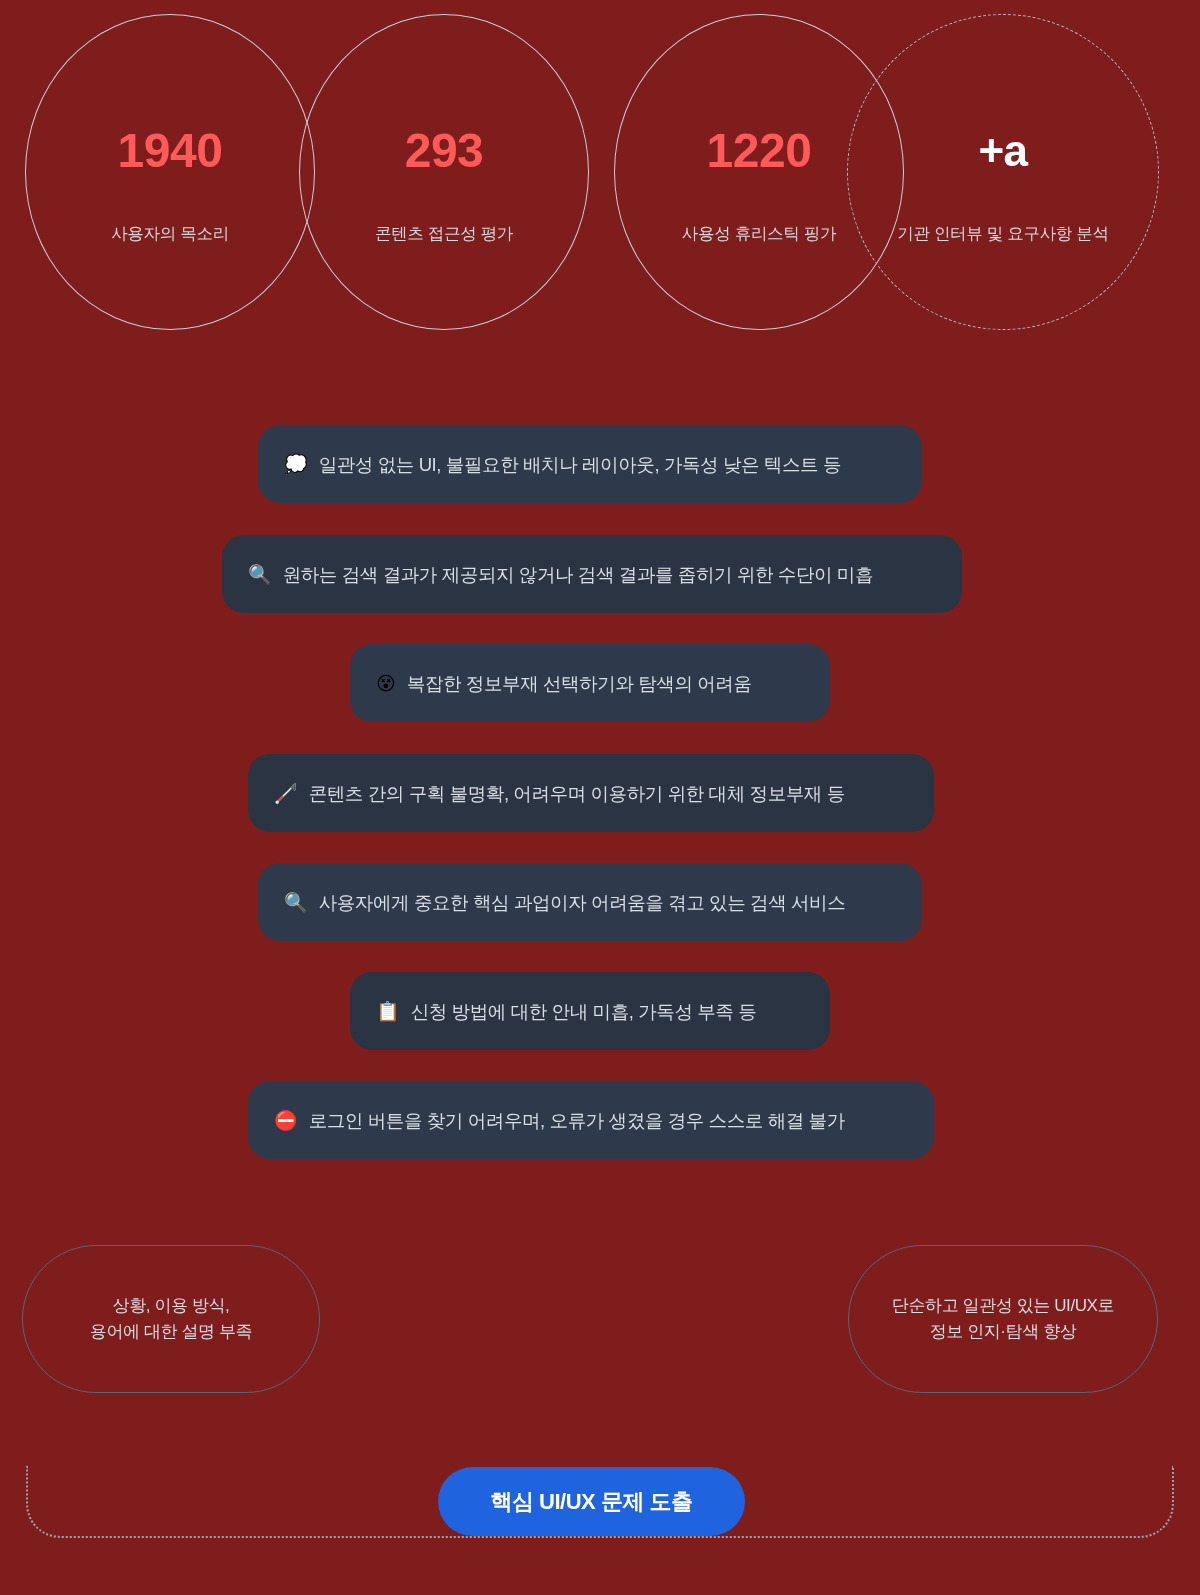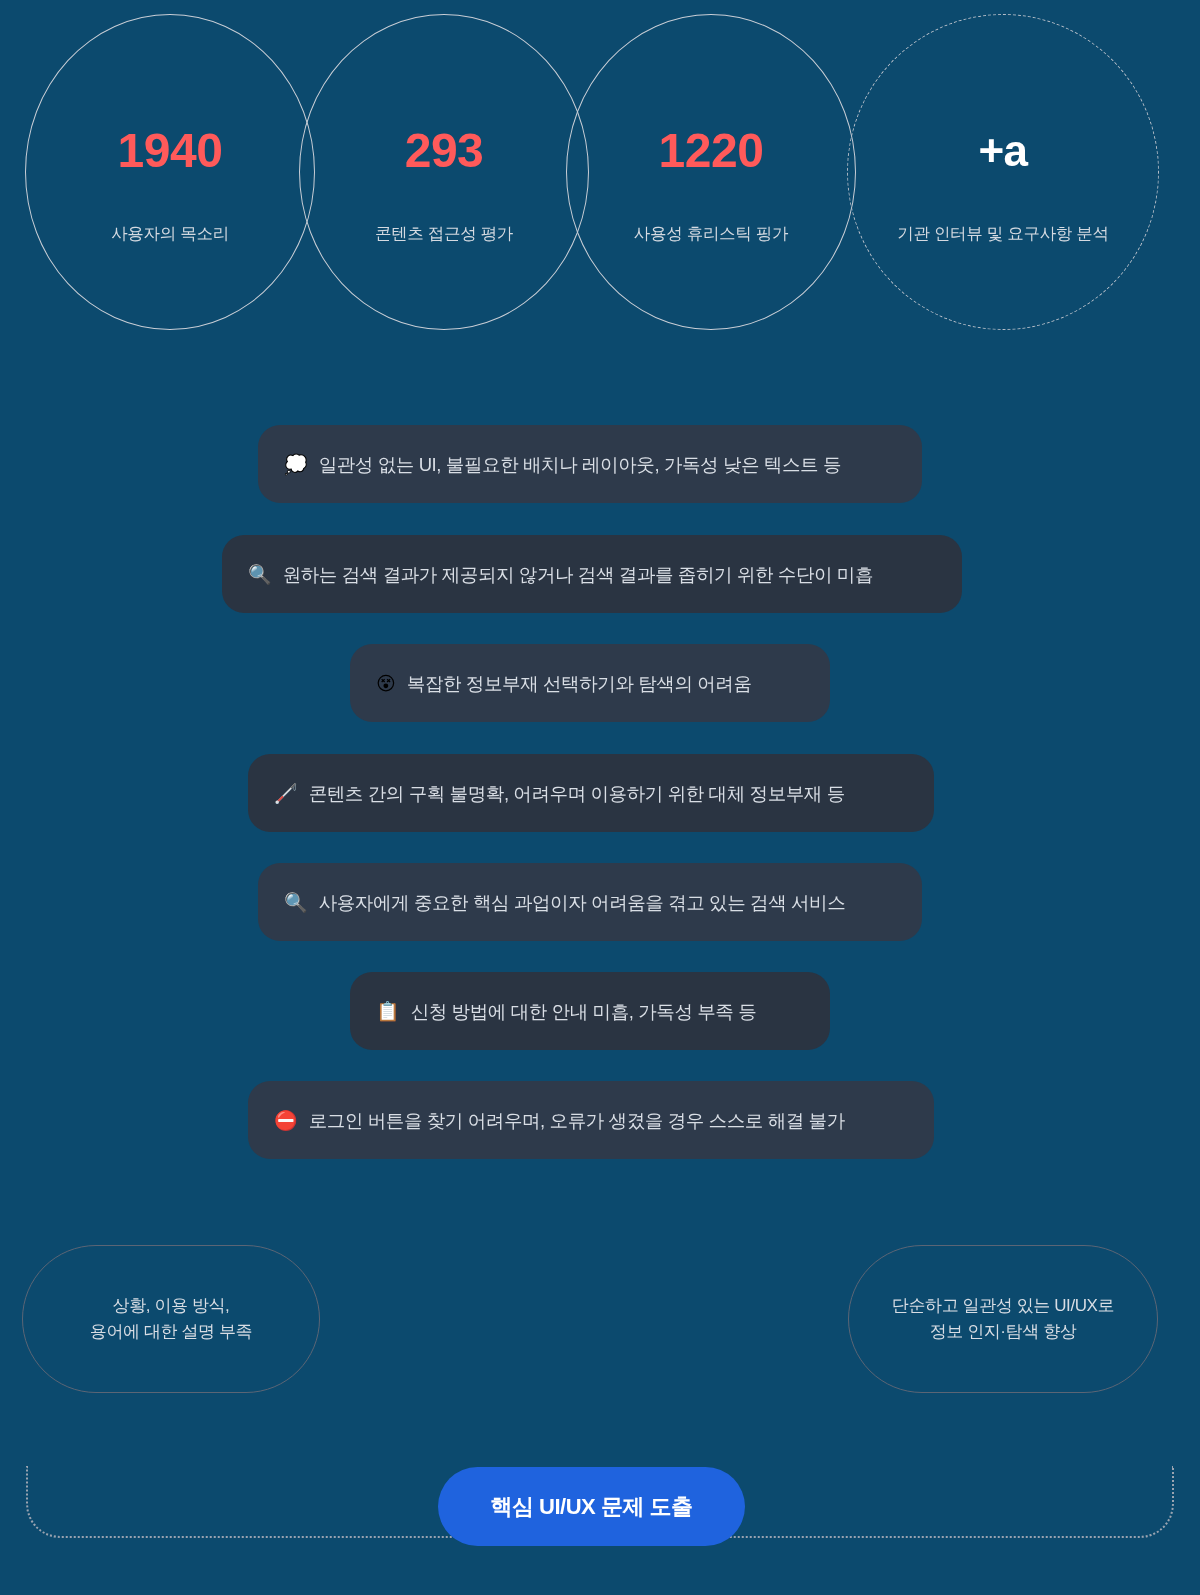--- a/index.html
+++ b/index.html
@@ -61,21 +61,21 @@
     top: 208px;
     font-size: 16.5px;
     font-weight: 500;
     color: #d5dae1;
     white-space: nowrap;
     letter-spacing: -0.3px;
   }
 
   #circle-1 { left: 25px;  }
   #circle-2 { left: 299px; }
-  #circle-3 { left: 566px; }
+  #circle-3 { left: 614px; }
   #circle-4 { left: 847px; width: 312px; height: 316px; }
 
   
   .bubbles {
     position: absolute;
     top: 425px;
     left: 0;
     width: 1200px;
   }
 
@@ -146,41 +146,41 @@
     border-top: none;
     border-bottom-left-radius: 34px;
     border-bottom-right-radius: 34px;
   }
 
   .cta-button {
     position: absolute;
     top: 1467px;
     left: 438px;
     width: 307px;
-    height: 79px;
+    height: 69px;
     border-radius: 44px;
     background: #1f63de;
     border: none;
     display: flex;
     align-items: center;
     justify-content: center;
     cursor: pointer;
   }
   .cta-label {
     font-size: 22px;
     font-weight: 700;
     color: #ffffff;
     letter-spacing: -0.5px;
     white-space: nowrap;
   }
 </style>
 </head>
 <body>
 
-<div class="page" style="background: #0c4a6e;">
+<div class="page" style="background: #7f1d1d;">
 
   <div class="circles-row">
 
     <div class="circle" id="circle-1">
       <div class="circle-num" style="color: rgb(255, 90, 90);">1940</div>
       <div class="circle-label">사용자의 목소리</div>
     </div>
 
     <div class="circle" id="circle-2">
       <div class="circle-num" style="color: rgb(255, 90, 90);">293</div>

